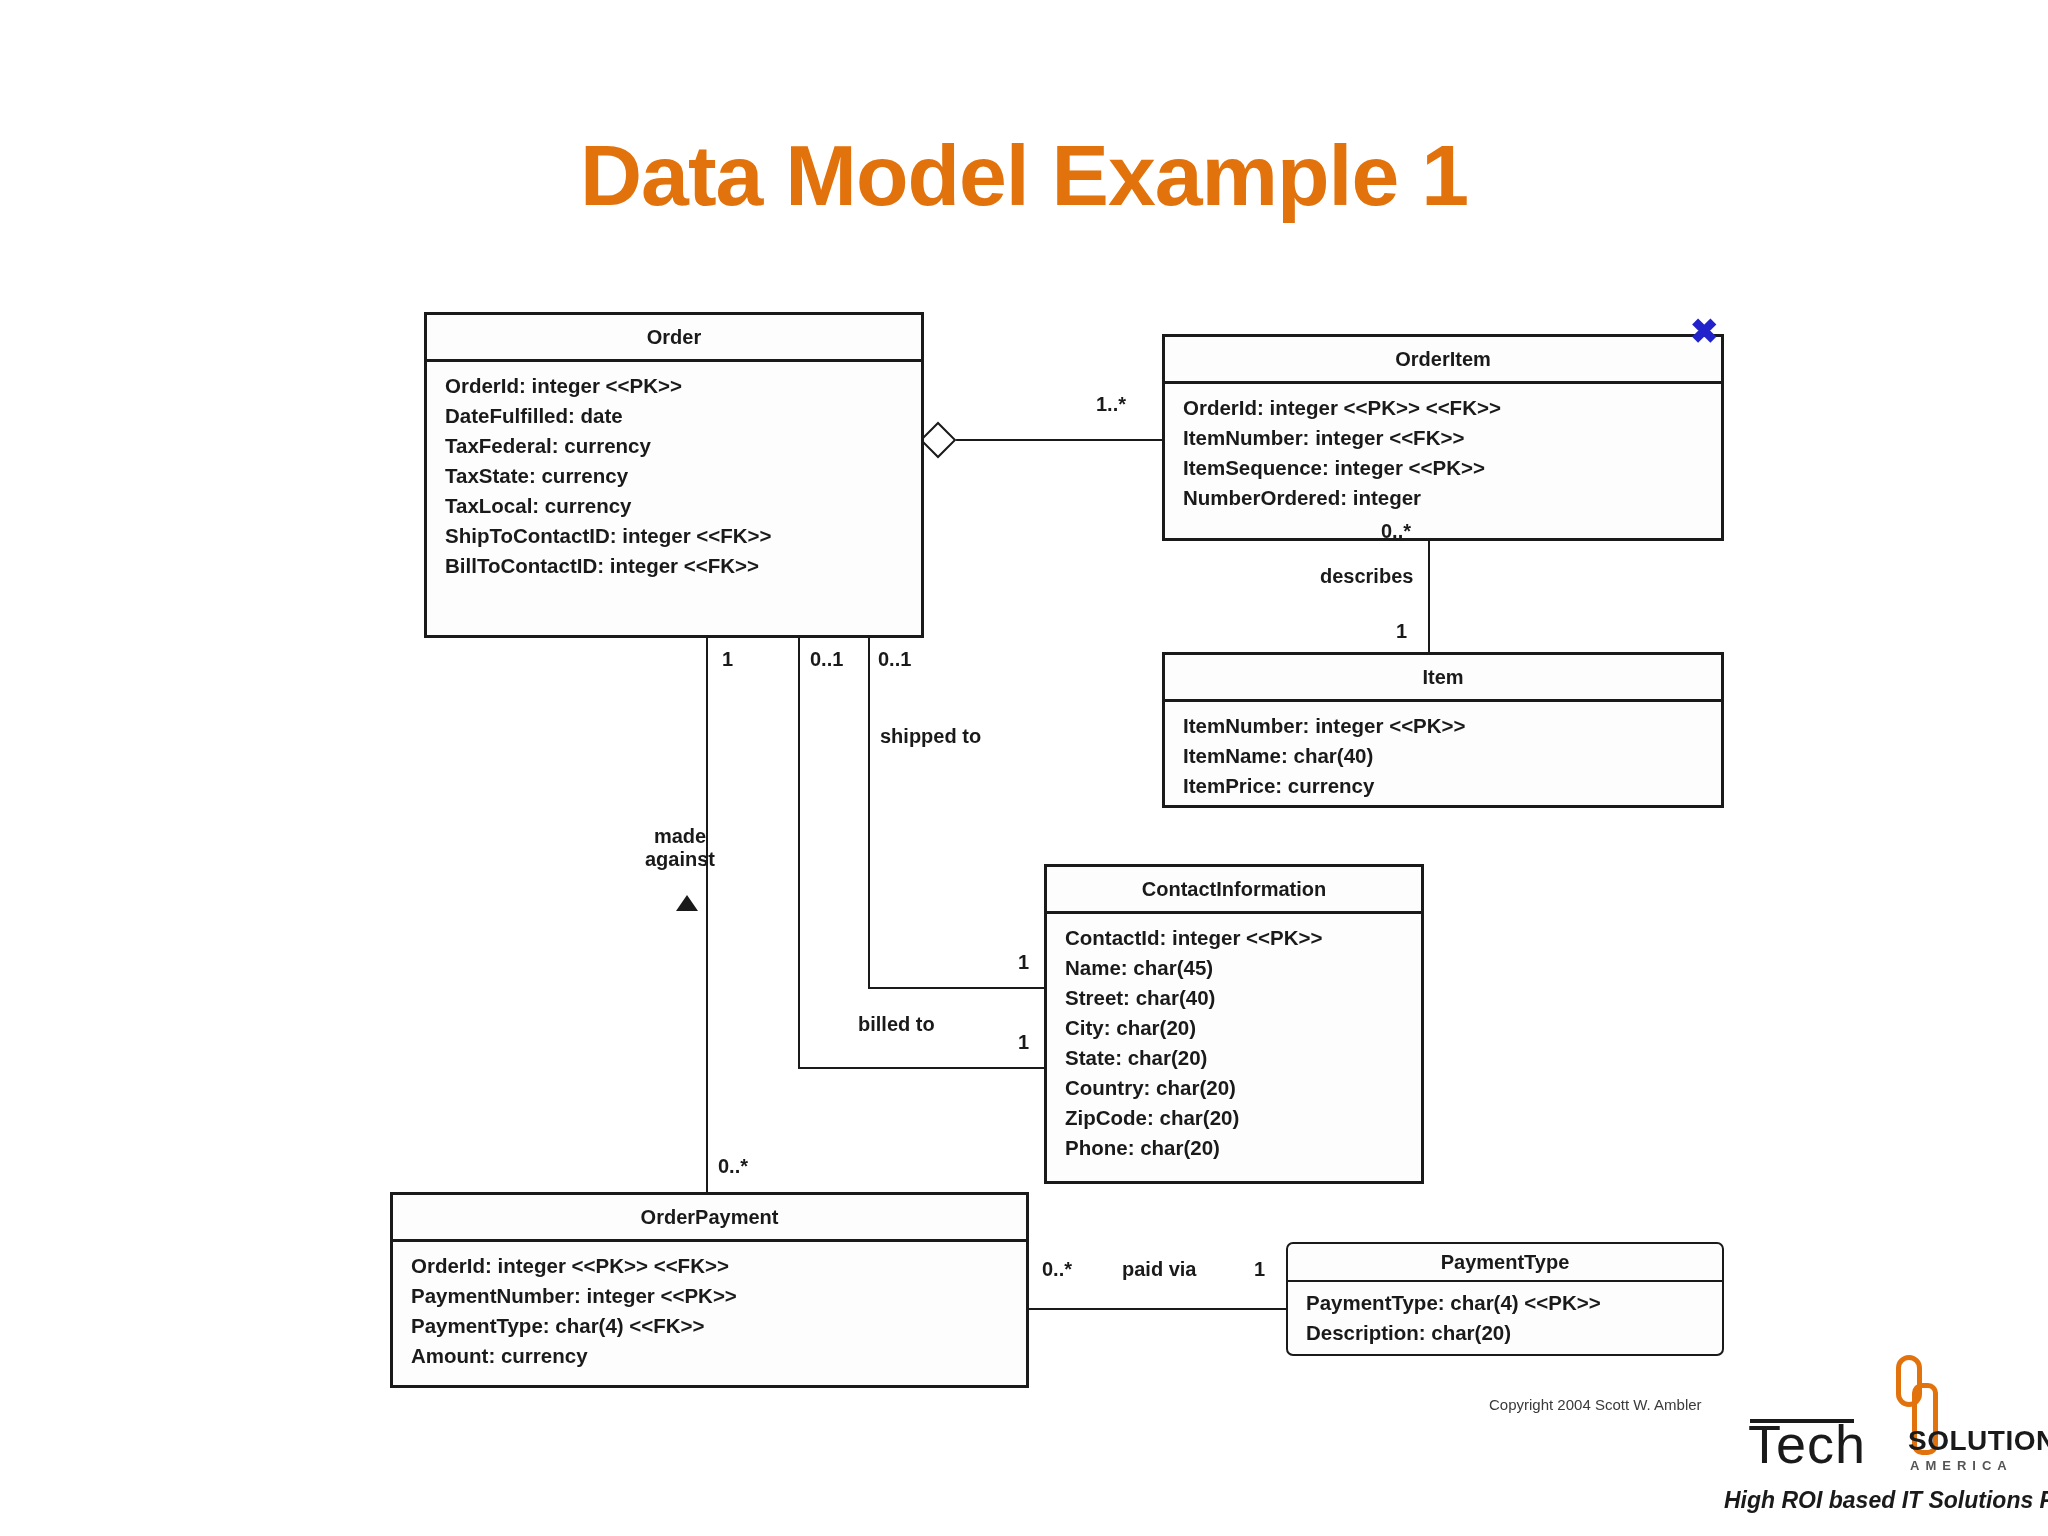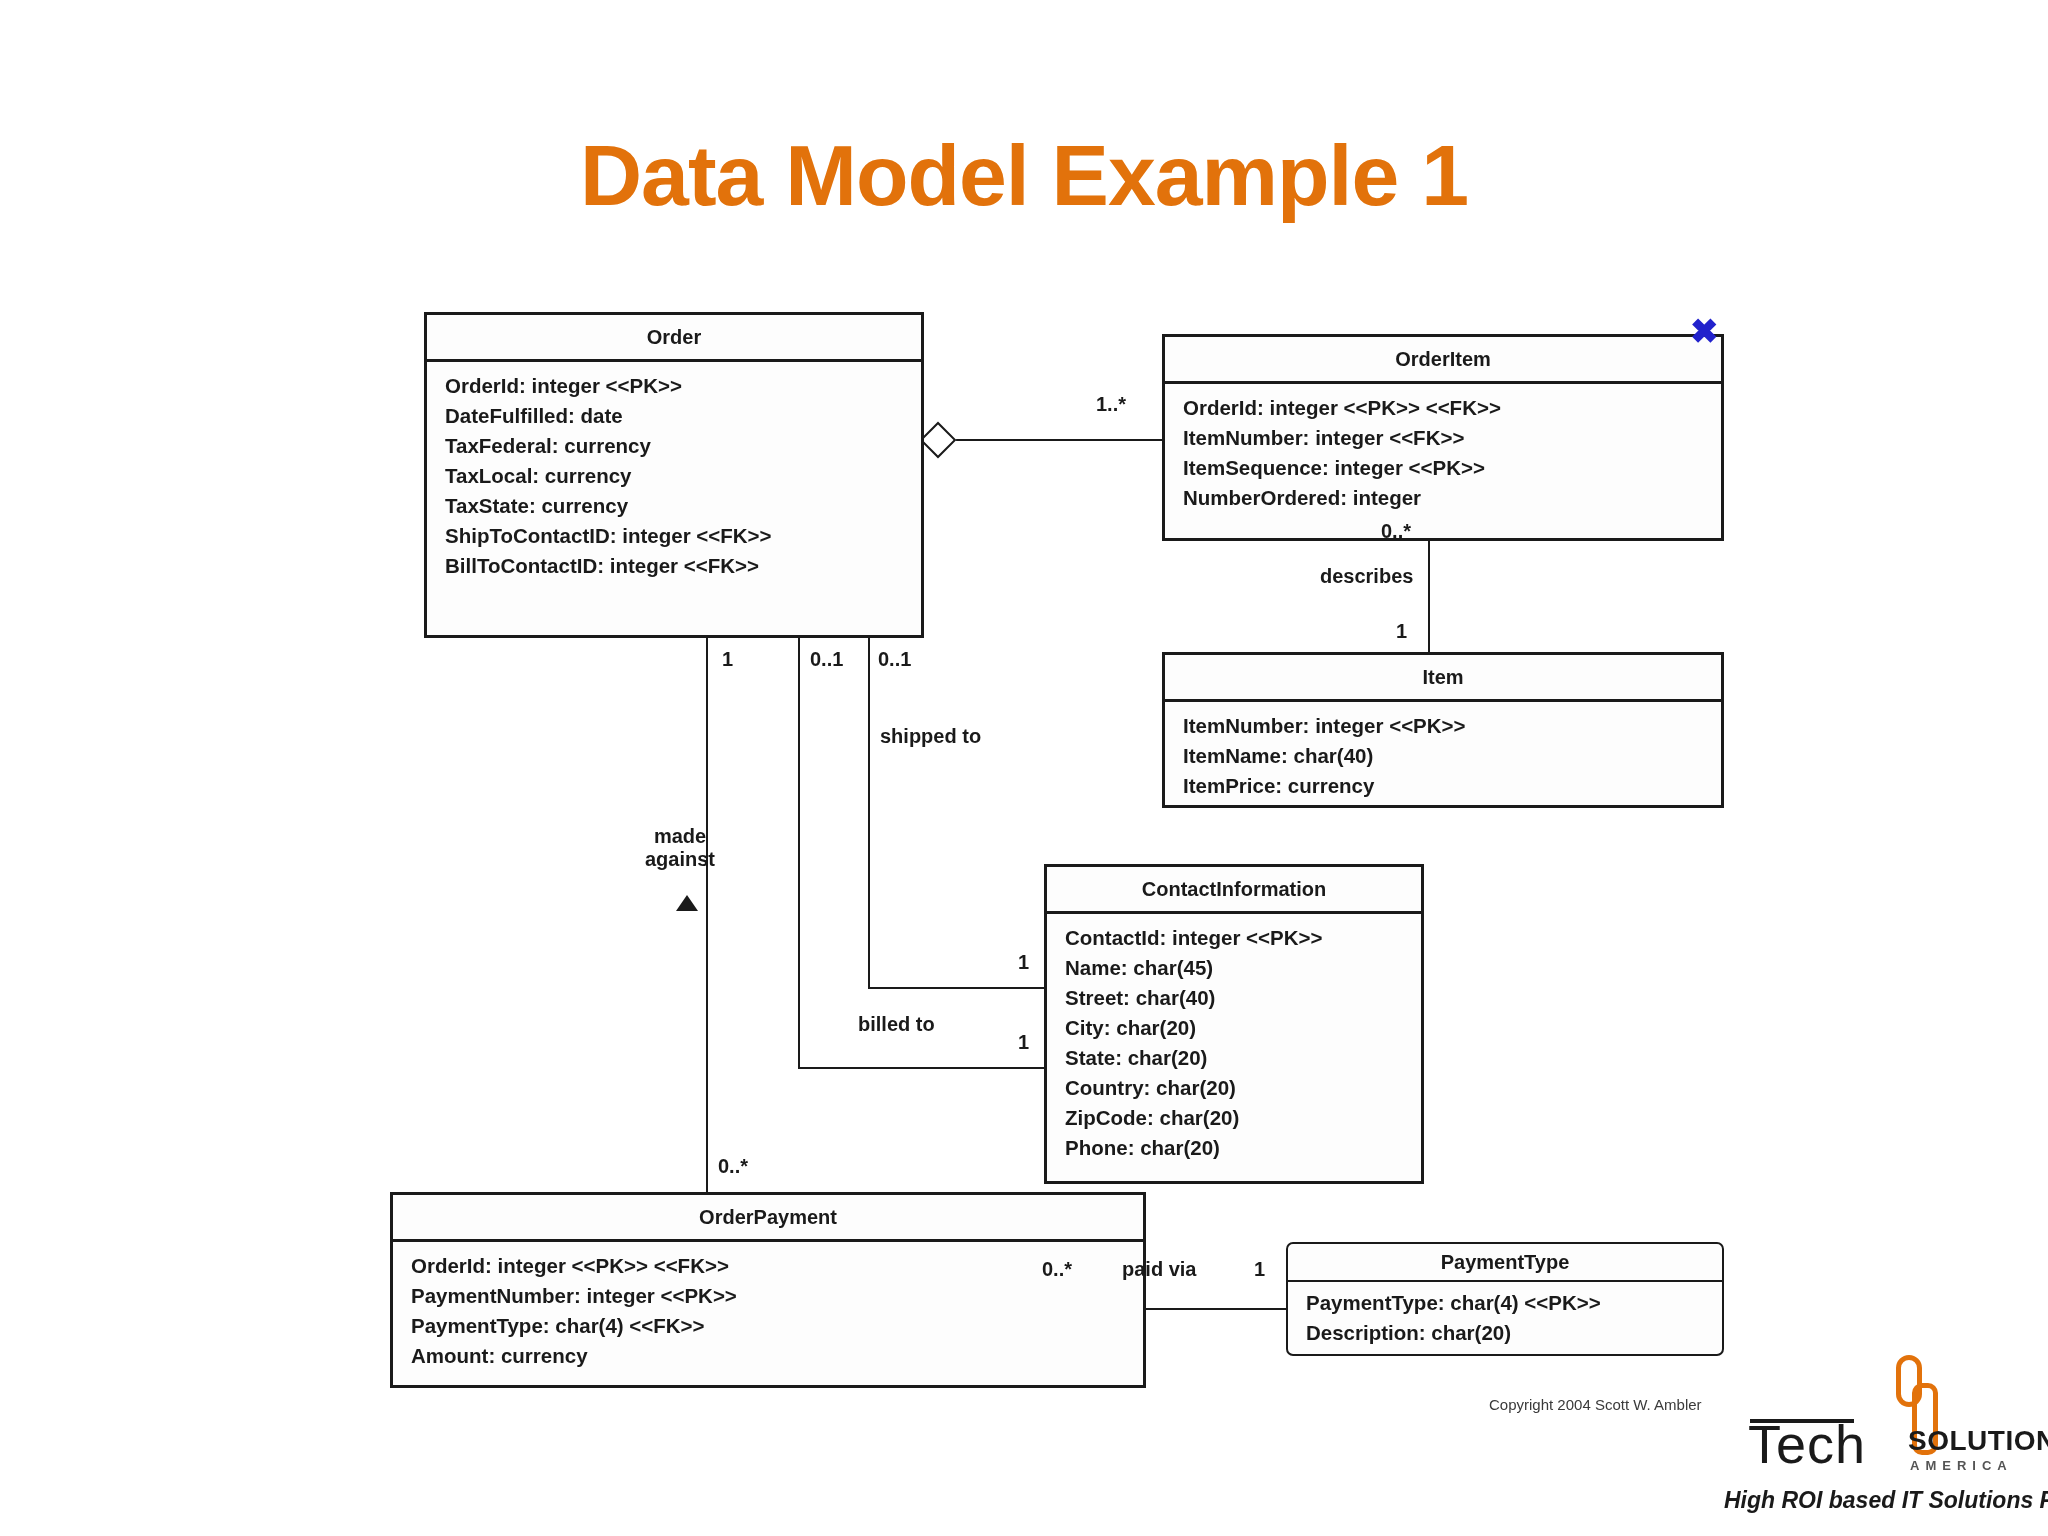--- a/index.html
+++ b/index.html
@@ -249,22 +249,22 @@
   <div id="aggregation-diamond" style="left:925px; top:427px;"></div>
 
   <div id="made-against-arrow" style="left:676px; top:895px;"></div>
 
   <div class="uml-class" id="class-order" style="left:424px; top:312px; width:500px; height:326px;">
     <div class="uml-name">Order</div>
     <div class="uml-attrs">
       <div class="uml-attr">OrderId: integer &lt;&lt;PK&gt;&gt;</div>
       <div class="uml-attr">DateFulfilled: date</div>
       <div class="uml-attr">TaxFederal: currency</div>
+      <div class="uml-attr">TaxState: currency</div>
       <div class="uml-attr">TaxLocal: currency</div>
-      <div class="uml-attr">TaxState: currency</div>
       <div class="uml-attr">ShipToContactID: integer &lt;&lt;FK&gt;&gt;</div>
       <div class="uml-attr">BillToContactID: integer &lt;&lt;FK&gt;&gt;</div>
     </div>
   </div>
 
   <div class="uml-class" id="class-orderitem" style="left:1162px; top:334px; width:562px; height:207px;">
     <div class="uml-name">OrderItem</div>
     <div class="uml-attrs">
       <div class="uml-attr">OrderId: integer &lt;&lt;PK&gt;&gt; &lt;&lt;FK&gt;&gt;</div>
       <div class="uml-attr">ItemNumber: integer &lt;&lt;FK&gt;&gt;</div>
@@ -289,21 +289,21 @@
       <div class="uml-attr">Name: char(45)</div>
       <div class="uml-attr">Street: char(40)</div>
       <div class="uml-attr">City: char(20)</div>
       <div class="uml-attr">State: char(20)</div>
       <div class="uml-attr">Country: char(20)</div>
       <div class="uml-attr">ZipCode: char(20)</div>
       <div class="uml-attr">Phone: char(20)</div>
     </div>
   </div>
 
-  <div class="uml-class" id="class-orderpayment" style="left:390px; top:1192px; width:756px; height:196px;">
+  <div class="uml-class" id="class-orderpayment" style="left:390px; top:1192px; width:639px; height:196px;">
     <div class="uml-name">OrderPayment</div>
     <div class="uml-attrs">
       <div class="uml-attr">OrderId: integer &lt;&lt;PK&gt;&gt; &lt;&lt;FK&gt;&gt;</div>
       <div class="uml-attr">PaymentNumber: integer &lt;&lt;PK&gt;&gt;</div>
       <div class="uml-attr">PaymentType: char(4) &lt;&lt;FK&gt;&gt;</div>
       <div class="uml-attr">Amount: currency</div>
     </div>
   </div>
 
   <div class="uml-class thin" id="class-paymenttype" style="left:1286px; top:1242px; width:438px; height:114px;">

